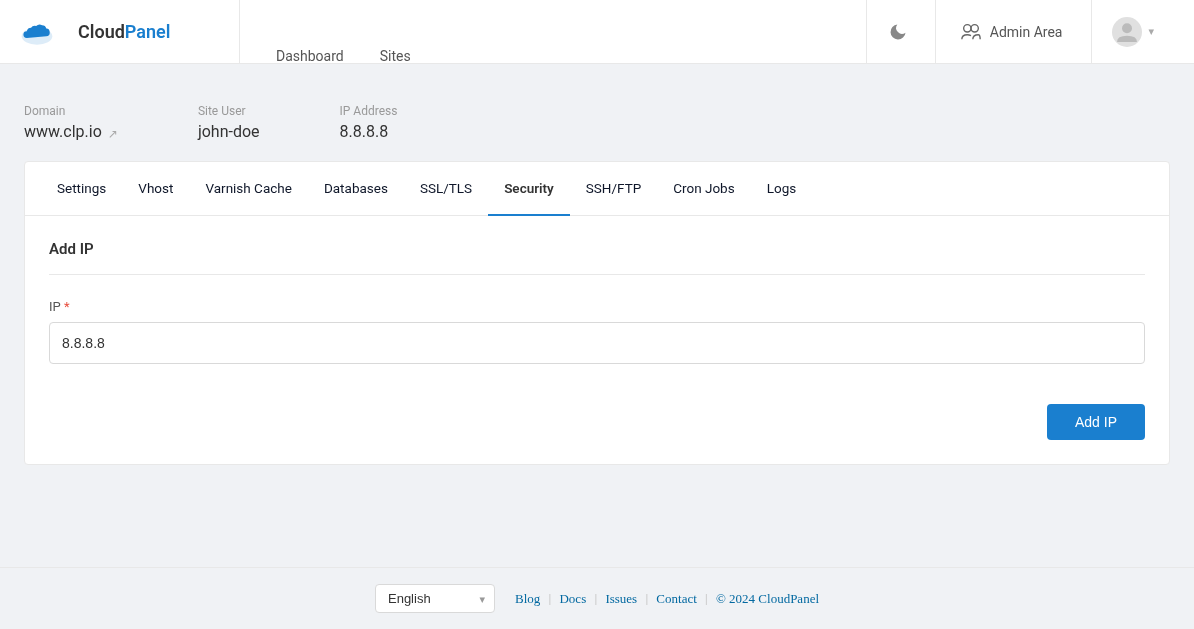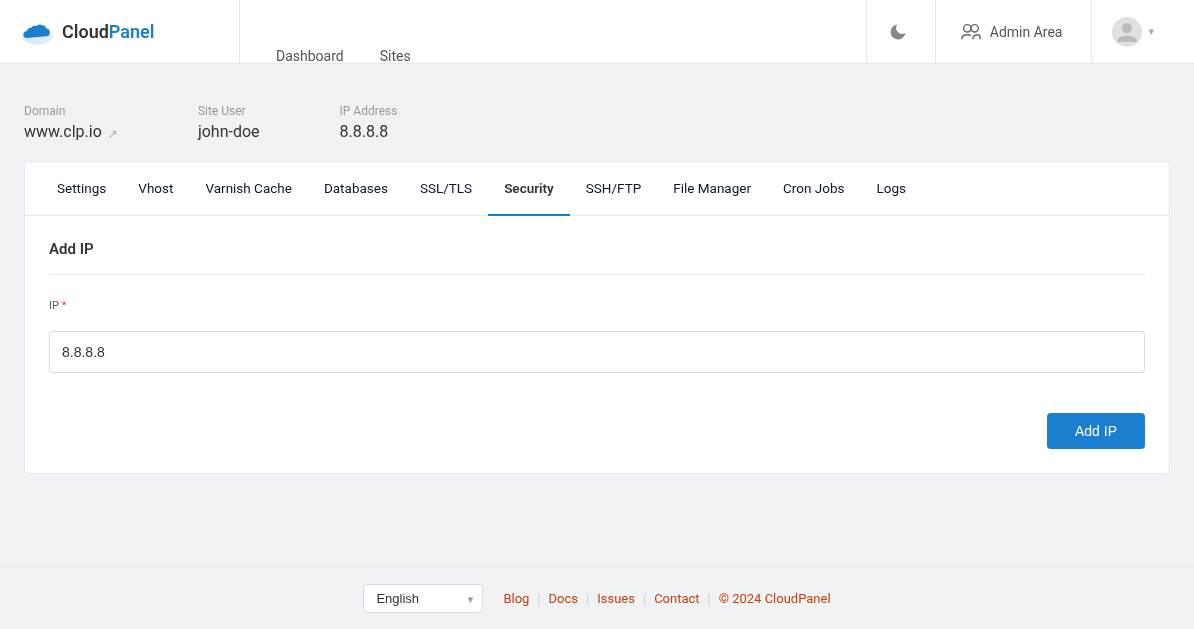--- a/index.html
+++ b/index.html
@@ -10,21 +10,21 @@
       background: #fff;
       border-bottom: 1px solid #e8e8e8;
       display: flex;
       align-items: center;
       height: 64px;
       padding: 0 20px;
     }
     .navbar-brand {
       display: flex;
       align-items: center;
-      gap: 8px;
+      gap: 24px;
       font-size: 18px;
       font-weight: 600;
       min-width: 220px;
       border-right: 1px solid #e8e8e8;
       padding-right: 20px;
       height: 64px;
       text-decoration: none;
     }
     .brand-cloud { color: #333; }
     .brand-panel { color: #1a7fcf; }
@@ -160,23 +160,23 @@
       color: #333;
       padding-bottom: 16px;
       border-bottom: 1px solid #e8e8e8;
       margin-bottom: 0;
     }
 
     .form-section {
       padding: 24px;
     }
     .form-label {
-      font-size: 11px;
+      font-size: 13px;
       color: #555;
-      margin-bottom: 19px;
+      margin-bottom: 8px;
       display: block;
     }
     .required { color: #e74c3c; }
     .form-input {
       width: 100%;
       height: 42px;
       border: 1px solid #d9d9d9;
       border-radius: 4px;
       padding: 0 12px;
       font-size: 14px;
@@ -235,23 +235,24 @@
       pointer-events: none;
       color: #999;
       font-size: 11px;
     }
     .footer-links {
       display: flex;
       align-items: center;
       gap: 8px;
     }
     .footer-link {
-      color: #c2410c;
+      color: #0369a1;
       text-decoration: none;
       cursor: pointer;
+      font-family: Liberation Serif, serif;
     }
     .footer-sep { color: #ccc; }
 
     
     .moon-icon svg { width: 20px; height: 20px; fill: #888; }
   </style>
 </head>
 <body>
 
 <nav class="navbar">
@@ -319,21 +320,20 @@
   <div class="card">
 
     <div class="tabs">
       <div class="tab">Settings</div>
       <div class="tab">Vhost</div>
       <div class="tab">Varnish Cache</div>
       <div class="tab">Databases</div>
       <div class="tab">SSL/TLS</div>
       <div class="tab active">Security</div>
       <div class="tab">SSH/FTP</div>
-      <div class="tab">File Manager</div>
       <div class="tab">Cron Jobs</div>
       <div class="tab">Logs</div>
     </div>
 
     <div class="add-ip-section">
       <div class="section-title">Add IP</div>
     </div>
 
     <div class="form-section">
       <label class="form-label">

